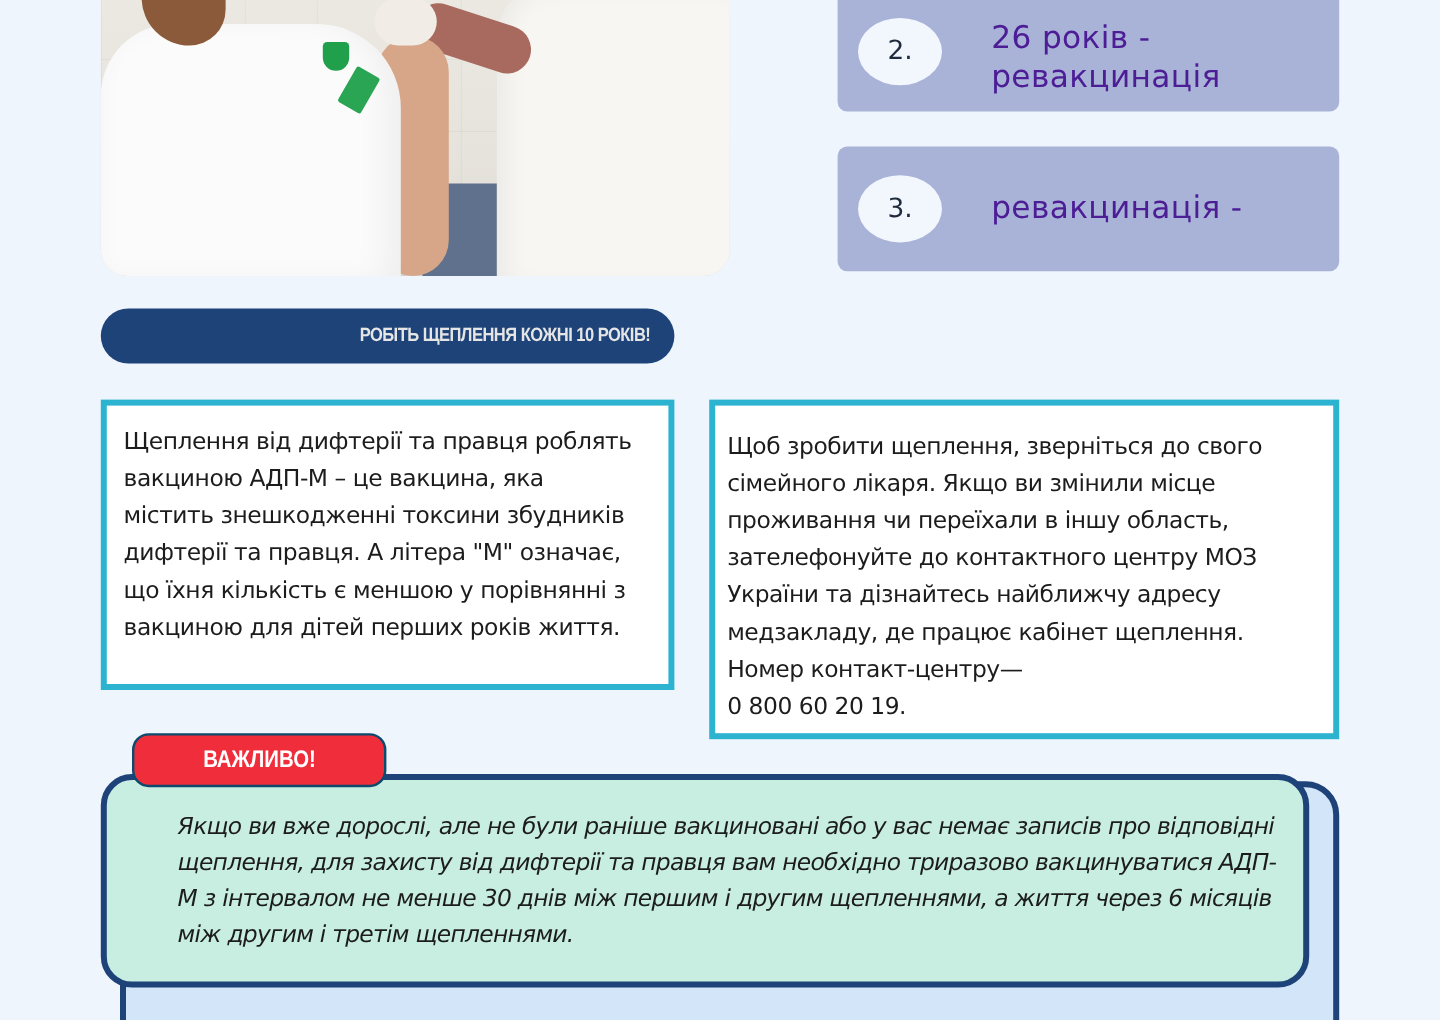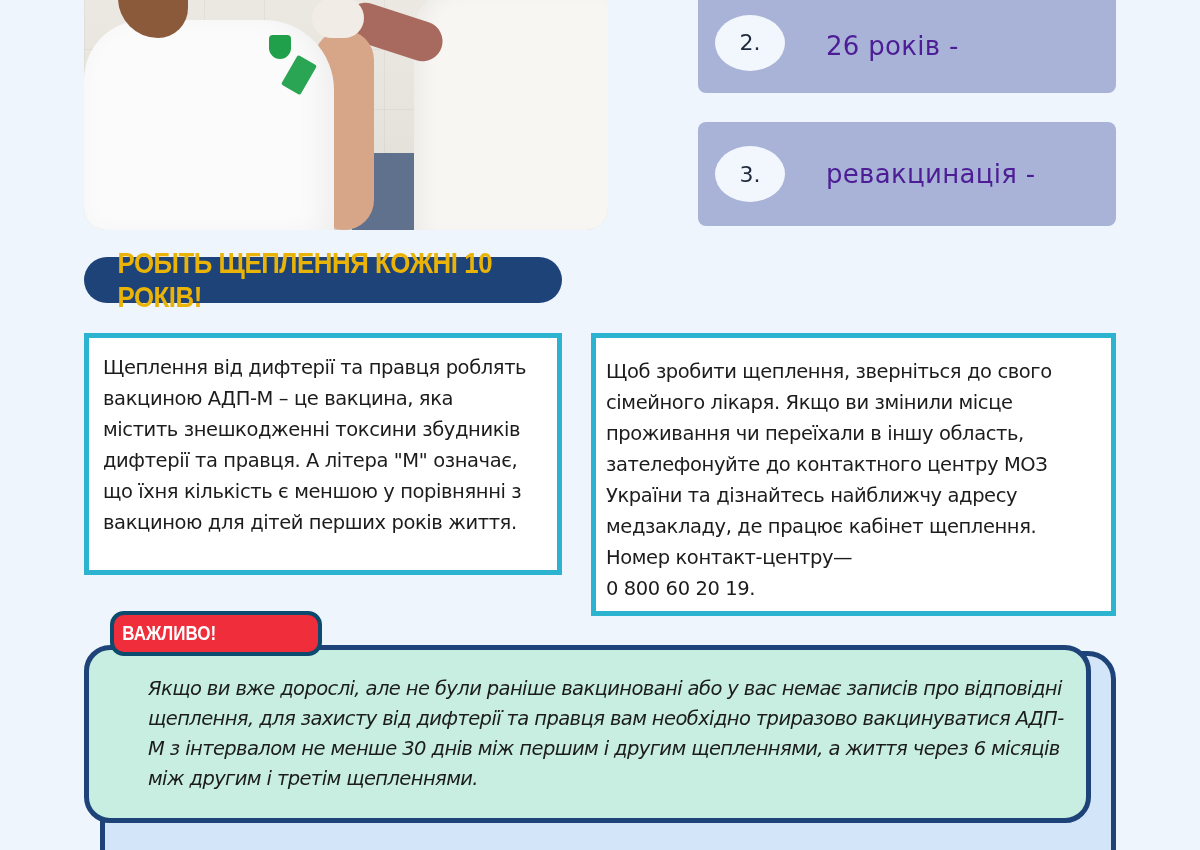--- a/index.html
+++ b/index.html
@@ -79,23 +79,23 @@
   .step .text {
     position: absolute; left: 128px; top: 50%; transform: translateY(-50%);
     color: #4c1d95; font-size: 26px; line-height: 32px; letter-spacing: 0.3px;
   }
   .step-1 .text { transform: translateY(-42%); }
 
   
   .headline {
     position: absolute; left: 84px; top: 257px; width: 478px; height: 46px;
     background: #1e4379; border-radius: 23px;
-    color: #eab308; font-family: "Liberation Sans", sans-serif; font-weight: bold;
-    font-size: 30px; letter-spacing: -0.5px; transform-origin: left;
-    display: flex; align-items: center; justify-content: flex-start;
+    color: #e5e5e5; font-family: "Liberation Sans", sans-serif; font-weight: bold;
+    font-size: 16px; letter-spacing: -0.5px; transform-origin: left;
+    display: flex; align-items: center; justify-content: flex-end;
   }
   .headline span { display: inline-block; transform: scaleX(0.86); }
 
   
   .info {
     position: absolute; background: #fff; border: 5px solid #2bb3d0;
     font-size: 19.5px; line-height: 31px; color: #1c1c1c;
     font-family: "DejaVu Sans", sans-serif; letter-spacing: -0.4px;
   }
   .info-left { left: 84px; top: 333px; width: 478px; height: 242px; padding: 14px 26px 0 14px; }
@@ -106,23 +106,23 @@
   .back-card {
     position: absolute; left: 100px; top: 651px; width: 1016px; height: 230px;
     background: #d3e5f8; border: 5px solid #1e4379; border-radius: 28px;
   }
   .front-card {
     position: absolute; left: 84px; top: 645px; width: 1007px; height: 178px;
     background: #c7eee0; border: 5px solid #1e4379; border-radius: 26px;
   }
   .important-tab {
     position: absolute; left: 110px; top: 611px; width: 212px; height: 45px;
-    background: #ef2d3b; border: 4px solid #0c4a6e; border-radius: 14px;
+    background: #ef2d3b; border: 2px solid #0c4a6e; border-radius: 14px;
     color: #fff; font-family: "Liberation Sans", sans-serif; font-weight: bold;
-    font-size: 20px; display: flex; align-items: center; justify-content: flex-start;
+    font-size: 20px; display: flex; align-items: center; justify-content: center;
   }
   .important-tab span { display: inline-block; transform: scaleX(0.85); }
   .important-text {
     position: absolute; left: 148px; top: 674px; width: 930px;
     font-style: italic; font-size: 19.5px; line-height: 30px; color: #1c1c1c;
     font-family: "DejaVu Sans", sans-serif; letter-spacing: -0.6px;
   }
   .important-text b { font-weight: normal; }
 </style>
 </head>
@@ -138,20 +138,21 @@
   <div class="hair"></div>
   <div class="logo-shield"></div>
   <div class="logo-text"></div>
   <div class="glove"></div>
 </div>
 
 <div class="step step-1">
   <div class="num">2.</div>
   <div class="text">
     <div>26 років -</div>
+    <div>ревакцинація</div>
   </div>
 </div>
 <div class="step step-2">
   <div class="num">3.</div>
   <div class="text">
     <div>ревакцинація -</div>
   </div>
 </div>
 
 <div class="headline">

